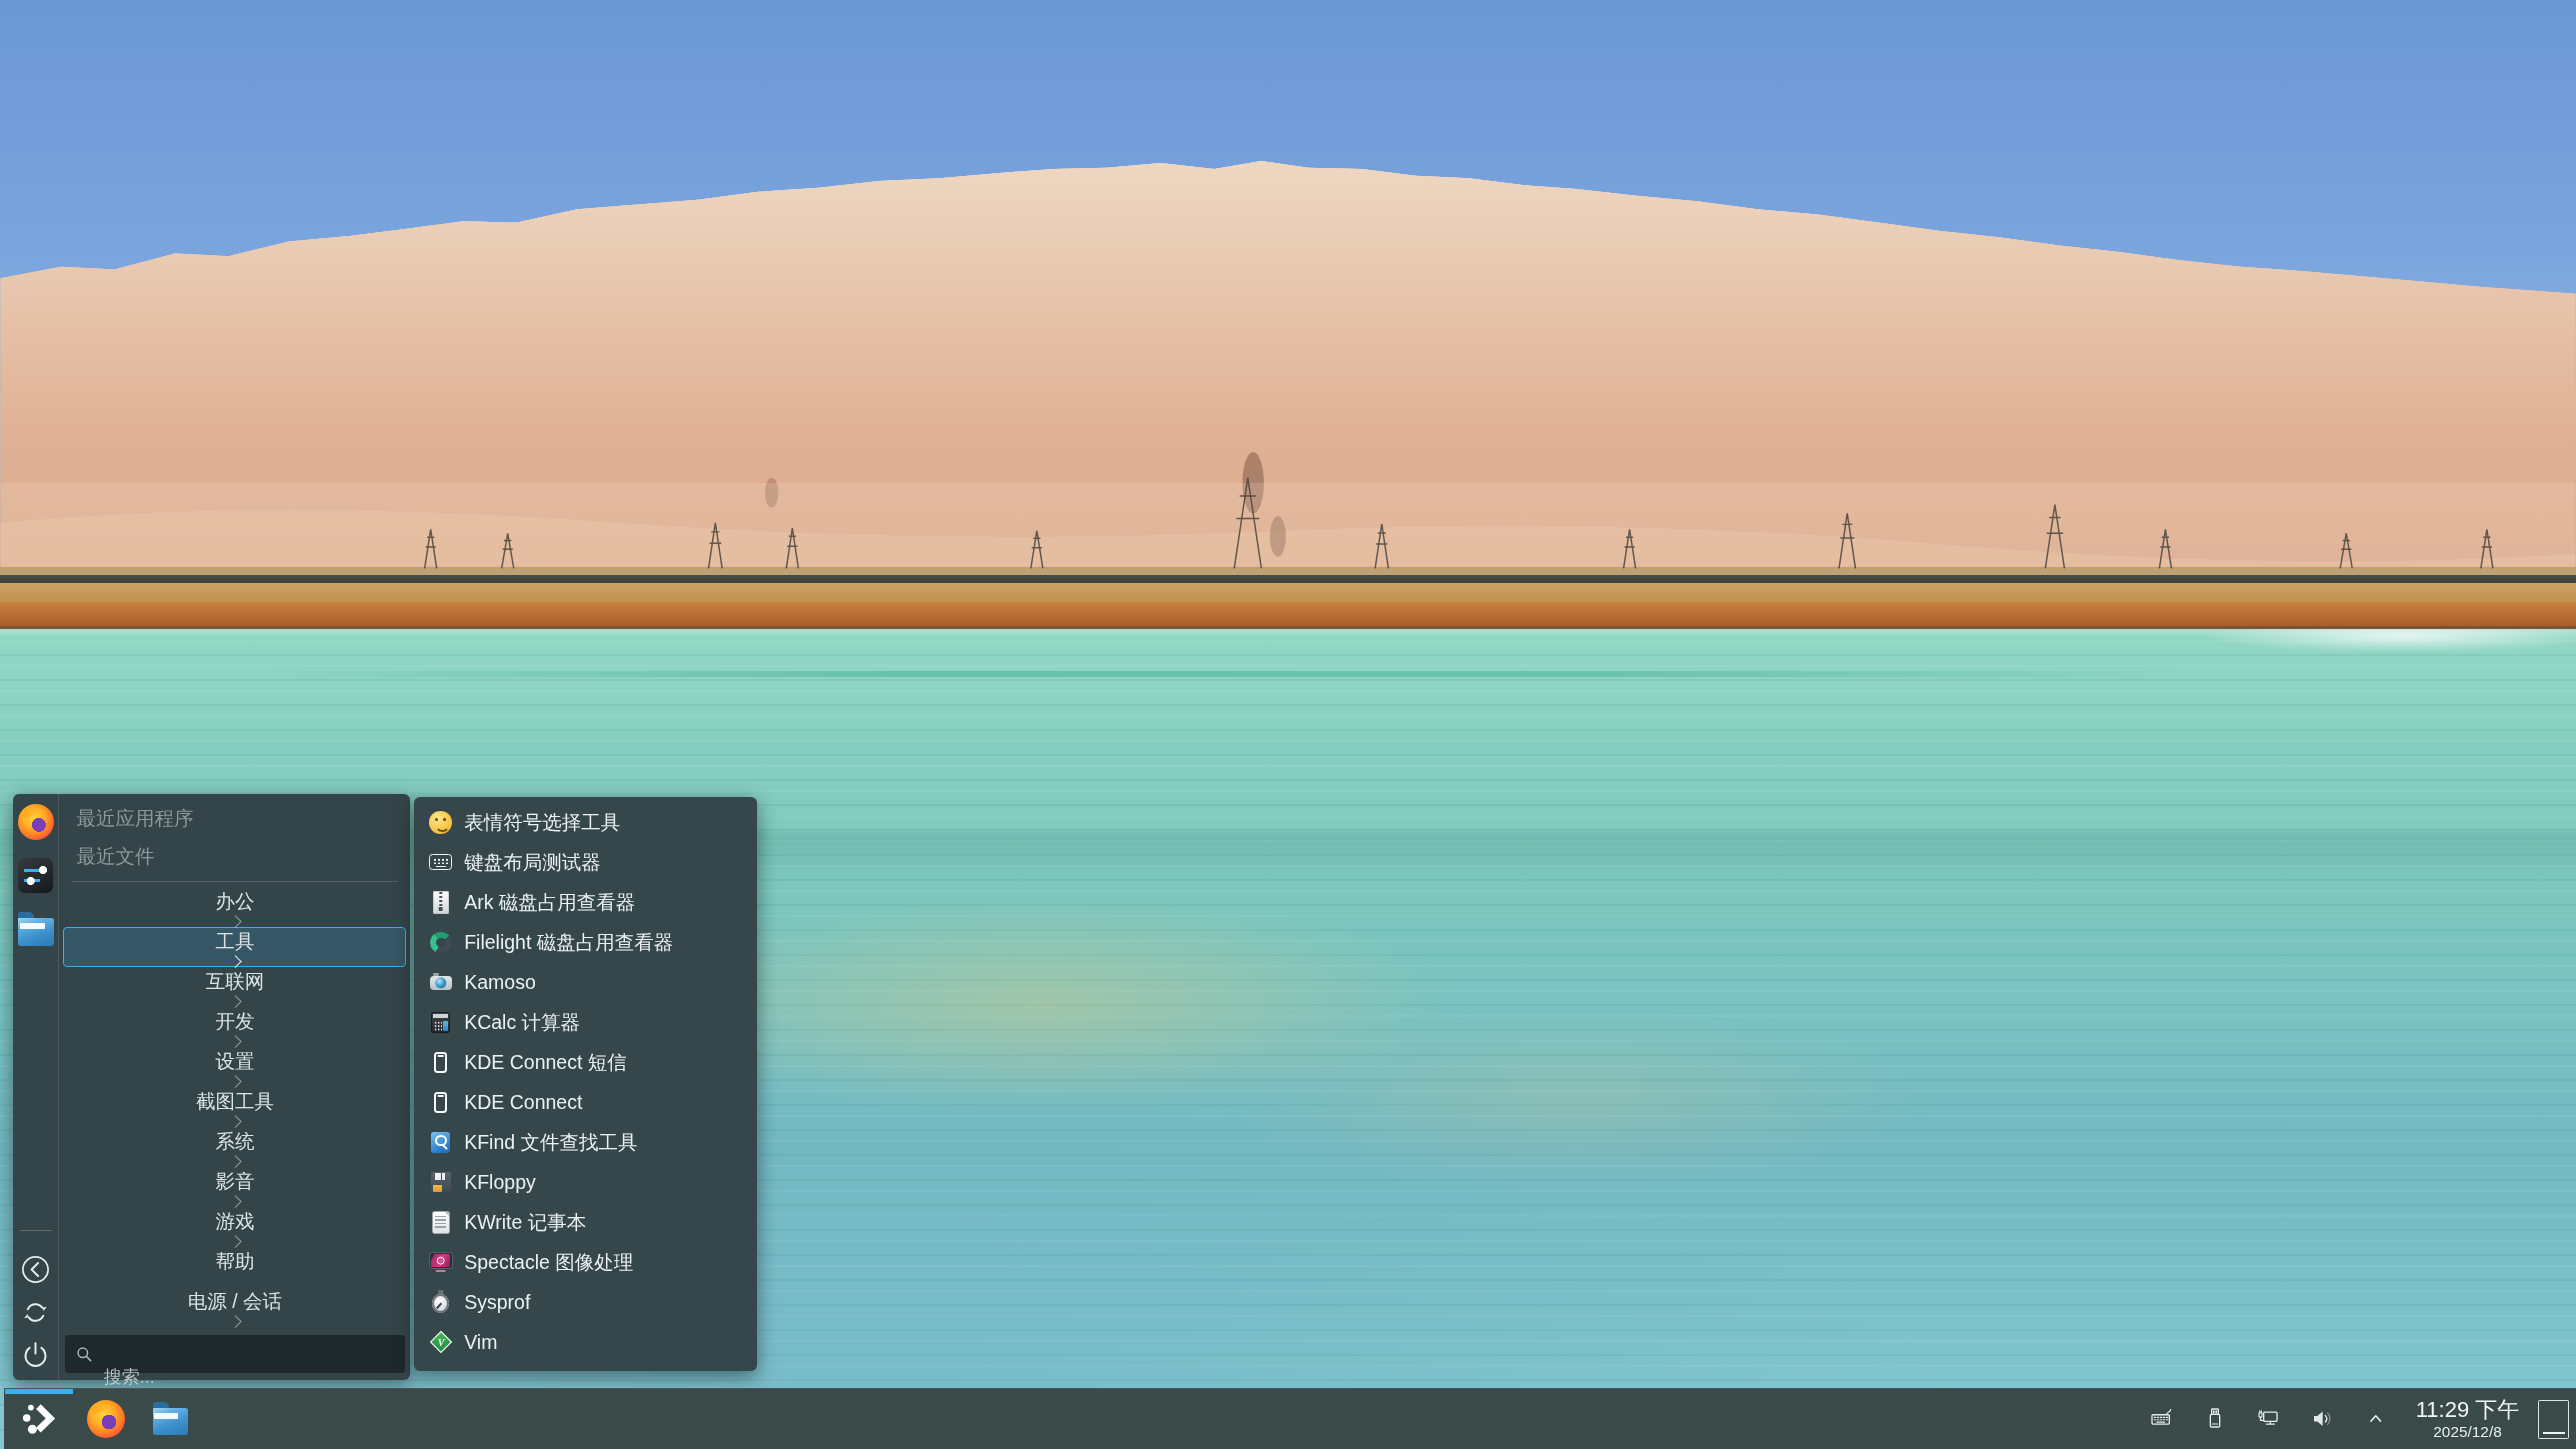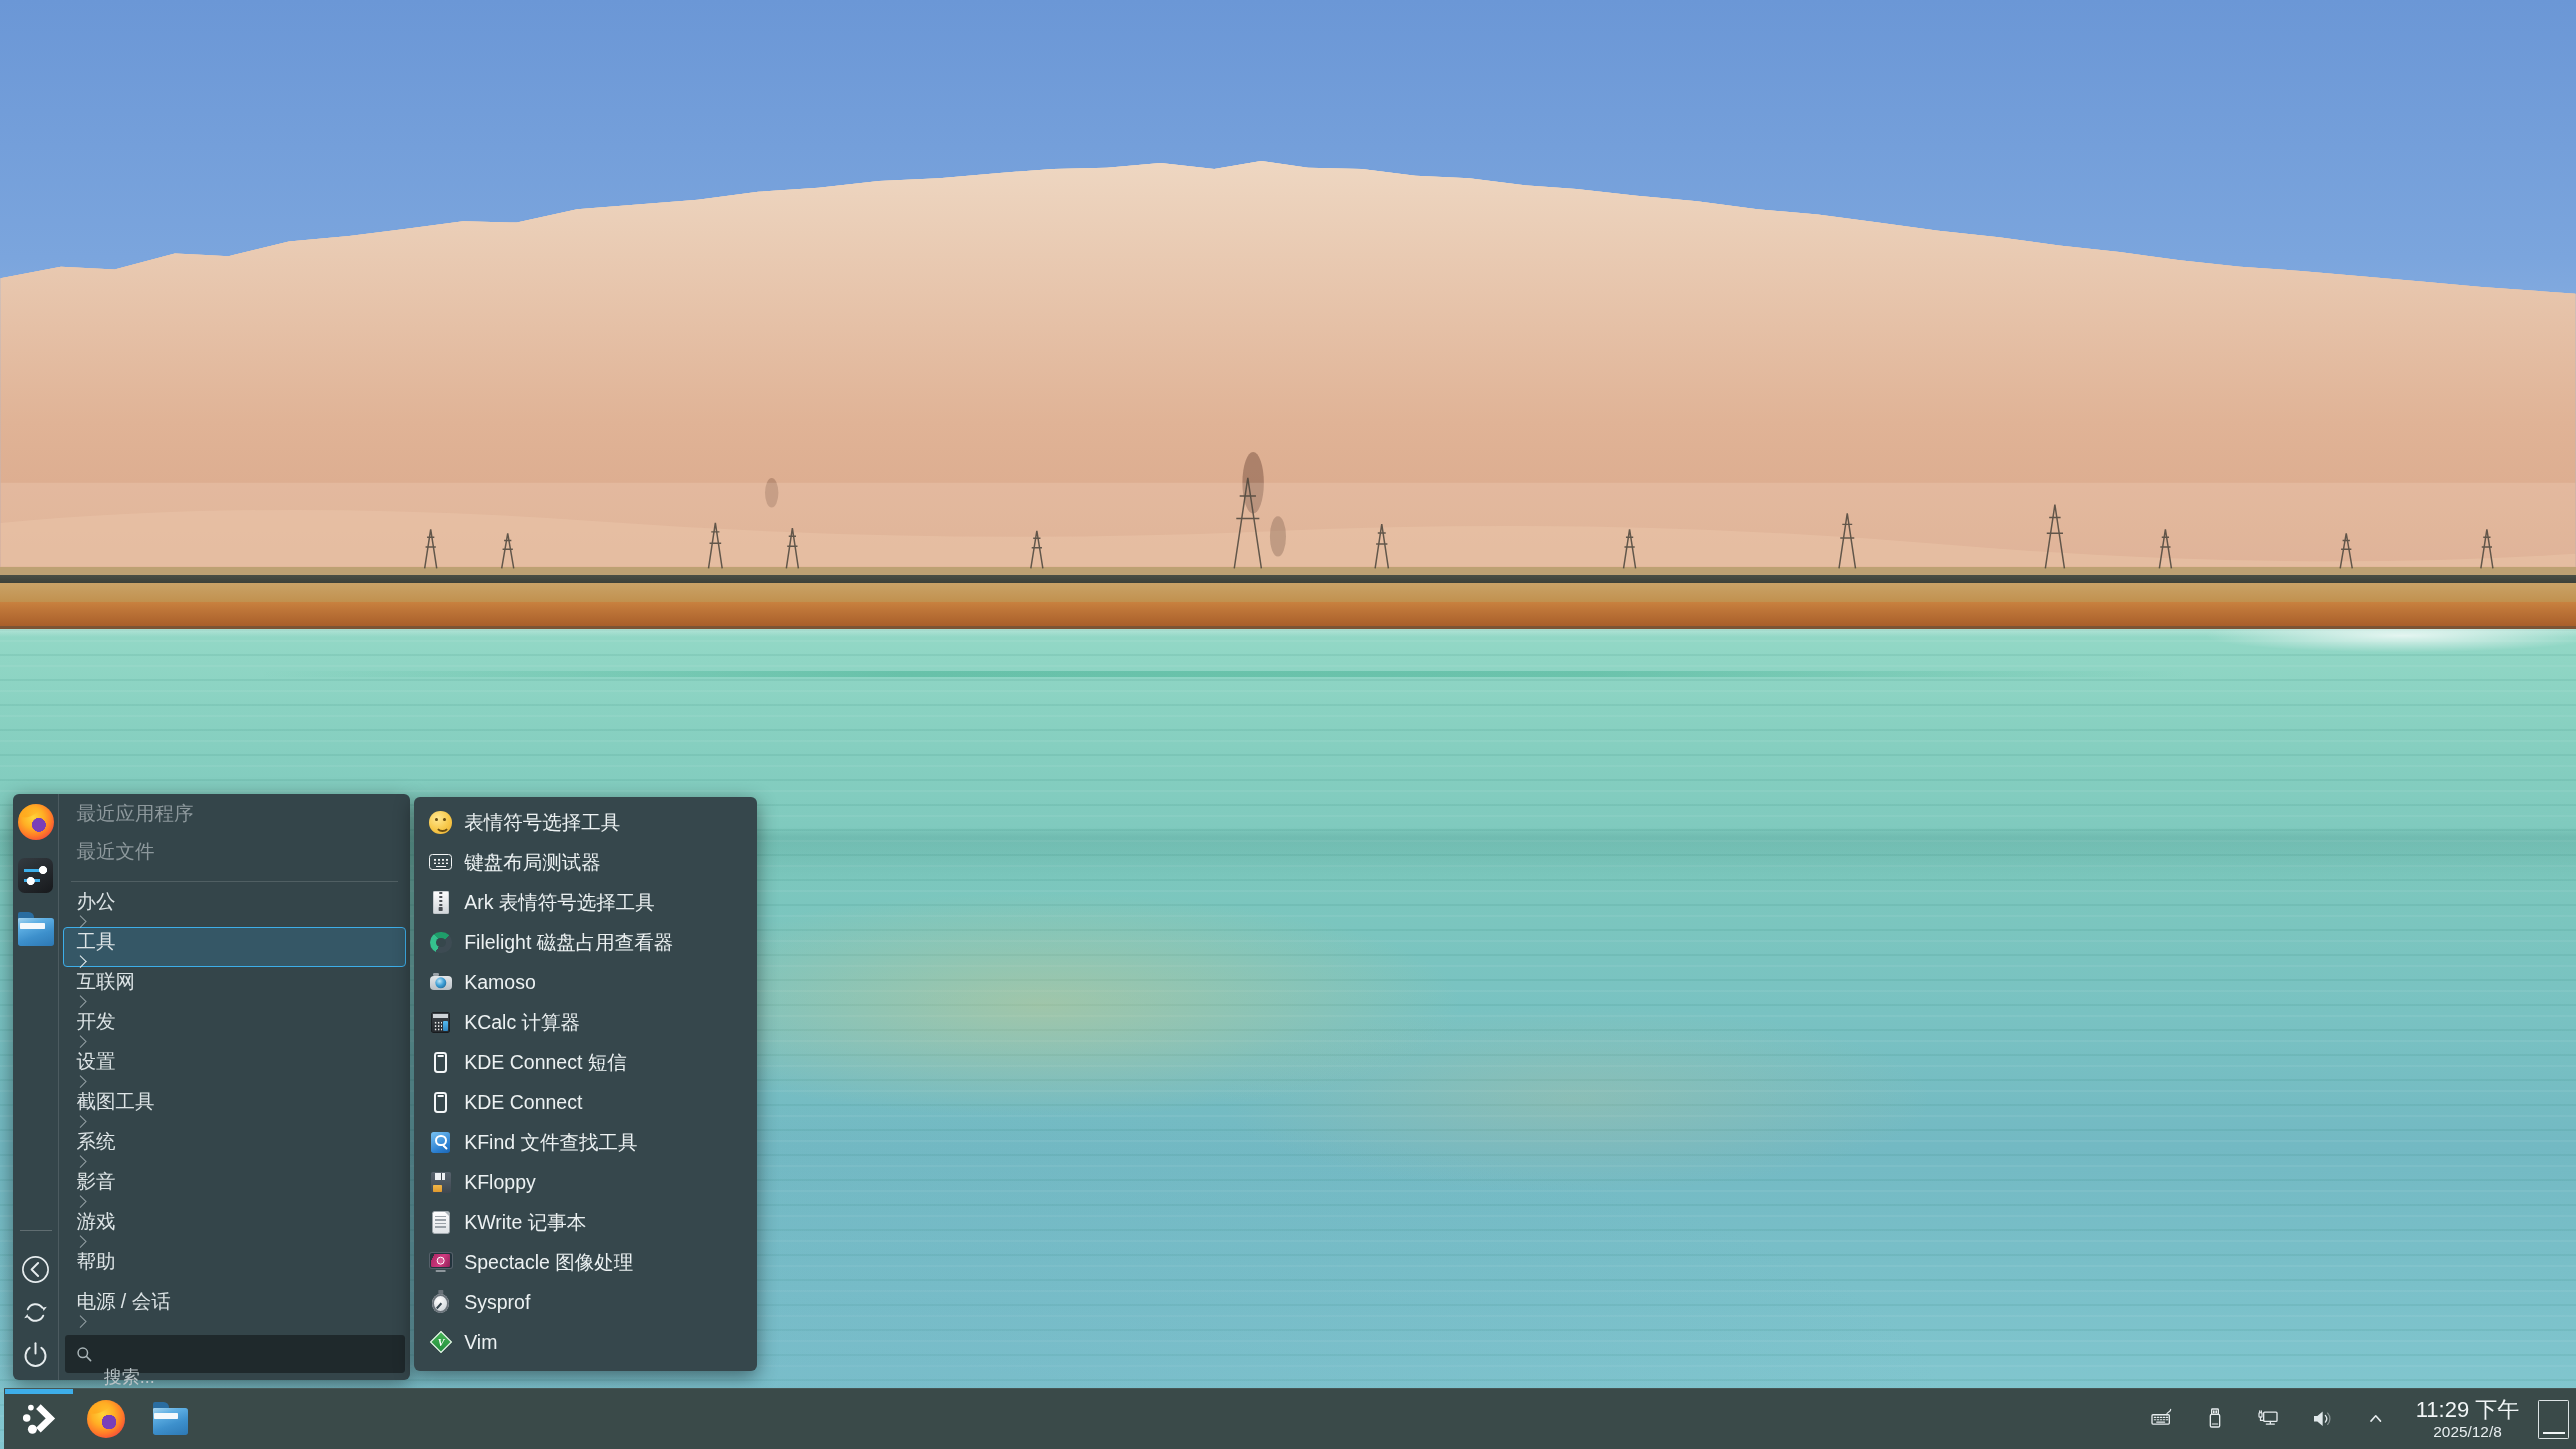--- a/index.html
+++ b/index.html
@@ -31,21 +31,21 @@
   
   .panel{position:absolute;background:#34454a;border-radius:6px;box-shadow:0 5.4px 20px rgba(0,0,0,.45);}
   .menu-panel{left:13.4px;top:794px;width:397px;height:586px;display:flex;z-index:10;}
   .fav-strip{width:46px;flex:none;display:flex;flex-direction:column;align-items:center;padding:8.7px 0 9.4px;border-right:0.7px solid rgba(255,255,255,.12);}
   .fav-item{width:38px;height:38px;margin-bottom:16px;display:flex;align-items:center;justify-content:center;cursor:pointer;}
   .strip-spacer{flex:1;}
   .strip-sep{width:32px;height:0.7px;background:rgba(255,255,255,.22);margin:6.7px 0 10.7px;}
   .action-btn{width:31px;height:31px;margin-top:12px;display:flex;align-items:center;justify-content:center;}
 
   .cat-area{flex:1;position:relative;padding:5.4px 4px 52px 4px;display:flex;flex-direction:column;}
-  .cat-row{height:38px;flex:none;display:flex;align-items:flex-start;justify-content:space-between;
+  .cat-row{height:38px;flex:none;display:flex;align-items:center;justify-content:space-between;
     padding:0 12px;border-radius:4px;color:#dde4e6;font-size:19.5px;border:1.7px solid transparent;}
   .cat-row.cat{height:40px;flex-direction:column;}
   .cat-row.disabled{color:#8d989c;}
   .cat-row.selected{border-color:#3daee9;background:rgba(61,174,233,.18);}
   .list-sep{height:0.7px;background:rgba(255,255,255,.14);margin:5.4px 8px;flex:none;}
   .chev{width:8.7px;height:8.7px;border-top:1.7px solid rgba(222,232,235,.55);border-right:1.7px solid rgba(222,232,235,.55);
     transform:rotate(45deg);flex:none;}
   .selected .chev{border-color:#e6eef0;}
   .search-box{position:absolute;left:6px;right:5.4px;bottom:6.7px;height:38px;background:#1f292c;border-radius:3.4px;
     display:flex;align-items:center;padding:0 9.4px;}
@@ -336,21 +336,21 @@
       <div class="sub-row">
         <span class="ai keyboard">
           <i></i>
         </span>
         <span class="label">键盘布局测试器</span>
       </div>
       <div class="sub-row">
         <span class="ai ark">
           <i></i>
         </span>
-        <span class="label">Ark 表情符号选择工具</span>
+        <span class="label">Ark 磁盘占用查看器</span>
       </div>
       <div class="sub-row">
         <span class="ai filelight">
           <i></i>
         </span>
         <span class="label">Filelight 磁盘占用查看器</span>
       </div>
       <div class="sub-row">
         <span class="ai kamoso">
           <i></i>

